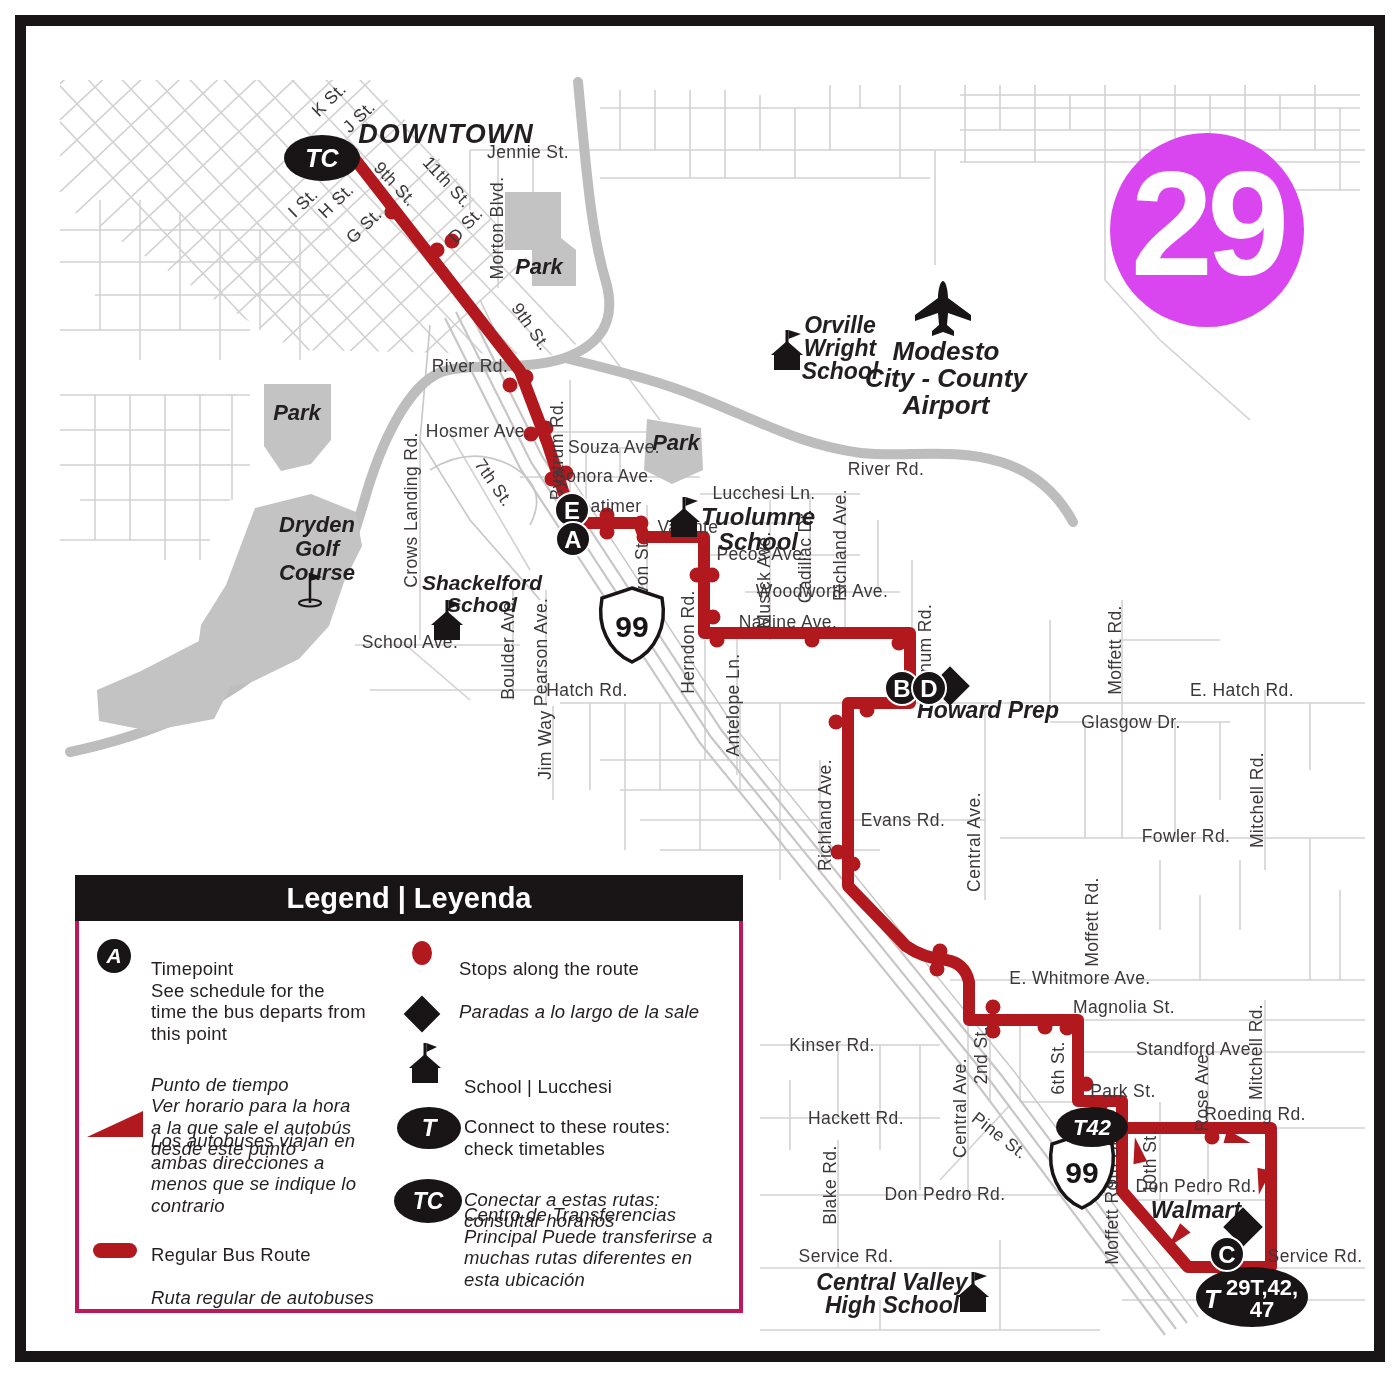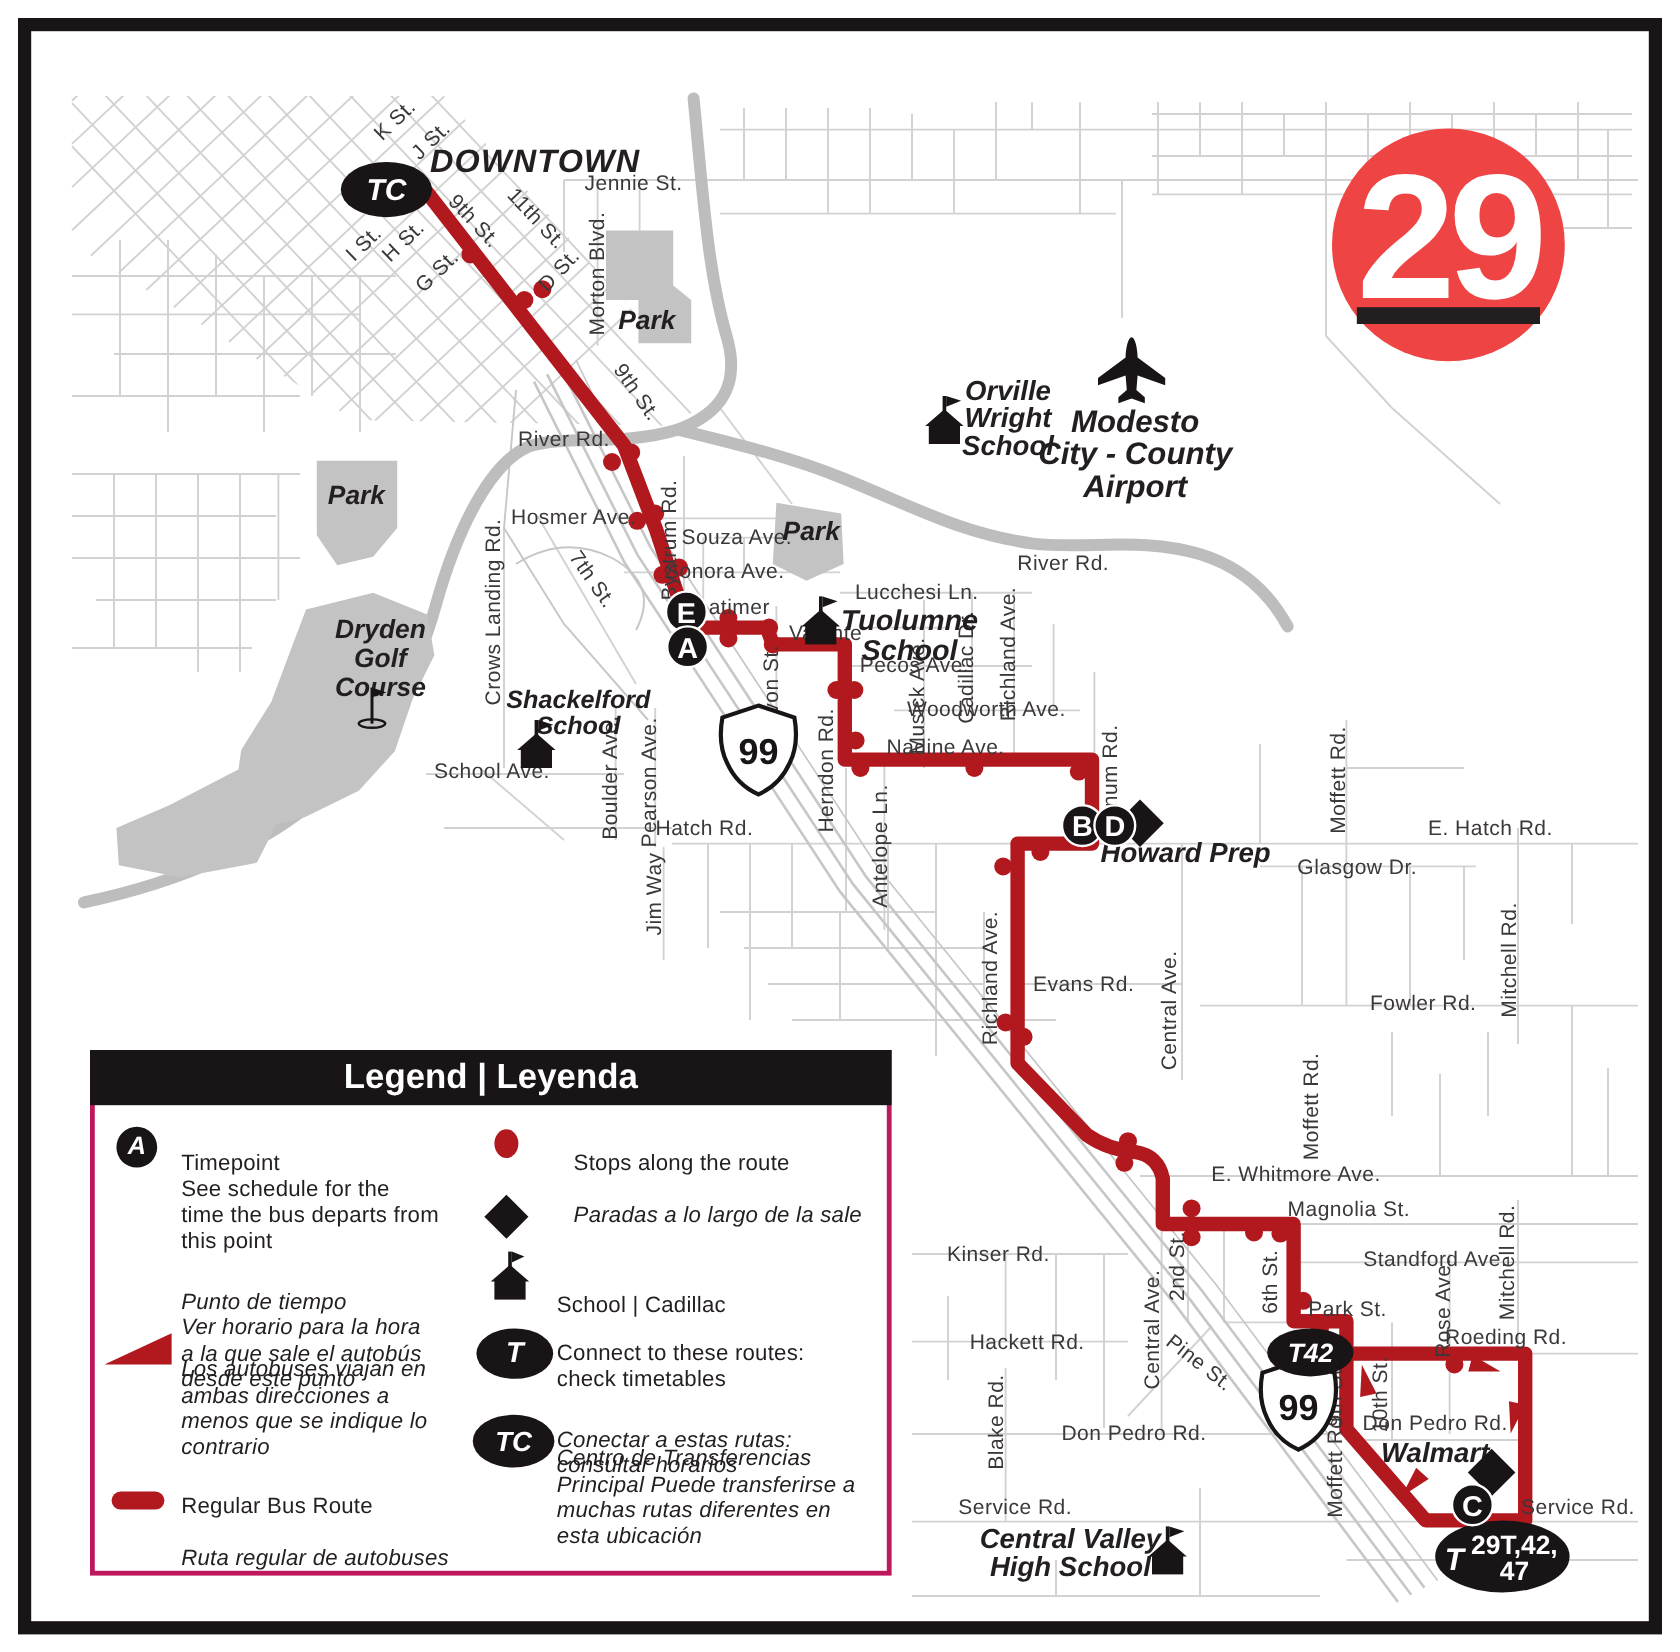--- a/index.html
+++ b/index.html
@@ -1,22 +1,22 @@
 <!DOCTYPE html>
 <html><head>
 <meta charset="utf-8">
 <style>
   html,body{margin:0;padding:0;background:#ffffff;}
   .page{position:relative;width:1400px;height:1377px;background:#ffffff;overflow:hidden;
         font-family:"Liberation Sans",sans-serif;color:#231f20;}
   .frame{position:absolute;left:15px;top:15px;right:15px;bottom:15px;border:11px solid #191516;pointer-events:none;z-index:40;}
   svg.map{position:absolute;left:0;top:0;z-index:1;}
   
-  .badge29{position:absolute;left:1110px;top:107px;width:194px;height:194px;border-radius:50%;
-           background:#ef4444;display:flex;align-items:center;justify-content:center;z-index:10;text-decoration:underline;}
+  .badge29{position:absolute;left:1110px;top:133px;width:194px;height:194px;border-radius:50%;
+           background:#d946ef;display:flex;align-items:center;justify-content:center;z-index:10;}
   .badge29 span{color:#fff;font-size:148px;font-weight:bold;letter-spacing:-6px;transform:translateY(-6px);}
   
   .legend{position:absolute;left:75px;top:875px;width:668px;height:438px;background:#fff;
           border:4px solid #be185d;z-index:30;box-sizing:border-box;}
   .legend-header{position:absolute;left:-4px;top:-4px;width:668px;height:46px;background:#191516;
                  display:flex;align-items:center;justify-content:center;}
   .legend-header span{color:#fff;font-size:29px;font-weight:bold;}
   .lg-item{position:absolute;font-size:18.5px;line-height:1.16;white-space:pre-line;letter-spacing:.2px;}
   .lg-es{font-style:italic;margin-top:8px;}
   .lg-icon{position:absolute;}
@@ -476,37 +476,37 @@
 contrario</div>
   </div>
 
   <div class="lg-icon route-chip" style="left:14px;top:364px;"></div>
   <div class="lg-item" style="left:72px;top:344px;">
     <div>Regular Bus Route</div>
     <div class="lg-es" style="margin-top:0;">Ruta regular de autobuses</div>
   </div>
 
   <div class="lg-icon red-dot" style="left:333px;top:62px;"></div>
-  <div class="lg-item" style="left:399px;top:58px;">
+  <div class="lg-item" style="left:380px;top:58px;">
     <div>Stops along the route</div>
     <div class="lg-es" style="margin-top:0;">Paradas a lo largo de la sale</div>
   </div>
 
   <div class="lg-icon black-diamond" style="left:330px;top:122px;"></div>
 
   <svg class="lg-icon" style="left:326px;top:158px;" width="44" height="48">
     <g transform="translate(20,36)">
       <rect x="-13" y="-6" width="26" height="16" fill="#191516"></rect>
       <polygon points="-16,-5 0,-19 16,-5" fill="#191516"></polygon>
       <rect x="-1.5" y="-30" width="3" height="13" fill="#191516"></rect>
       <polygon points="1.5,-30 12,-26 1.5,-21" fill="#191516"></polygon>
     </g>
   </svg>
   <div class="lg-item" style="left:385px;top:176px;">
-    <div>School | Cadillac</div>
+    <div>School | Lucchesi</div>
   </div>
 
   <div class="lg-icon t-oval" style="left:318px;top:228px;width:64px;height:42px;font-size:24px;">
     <span>T</span>
   </div>
   <div class="lg-item" style="left:385px;top:216px;">
     <div>Connect to these routes:
 check timetables</div>
     <div class="lg-es">Conectar a estas rutas:
 consultar horarios</div>

